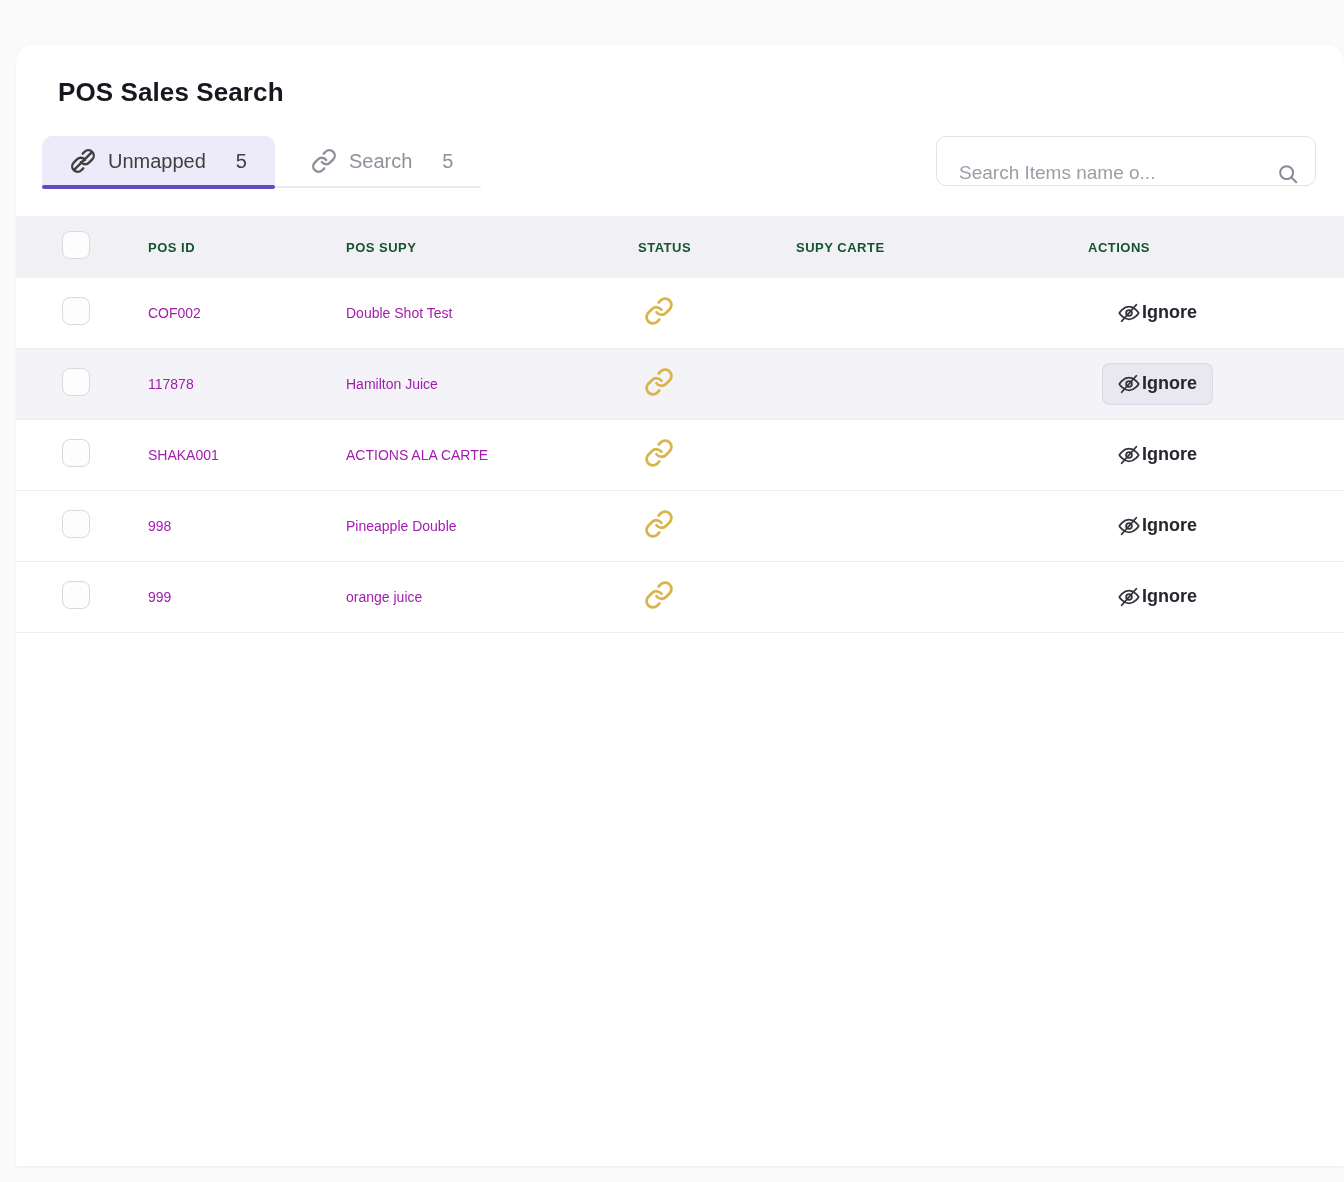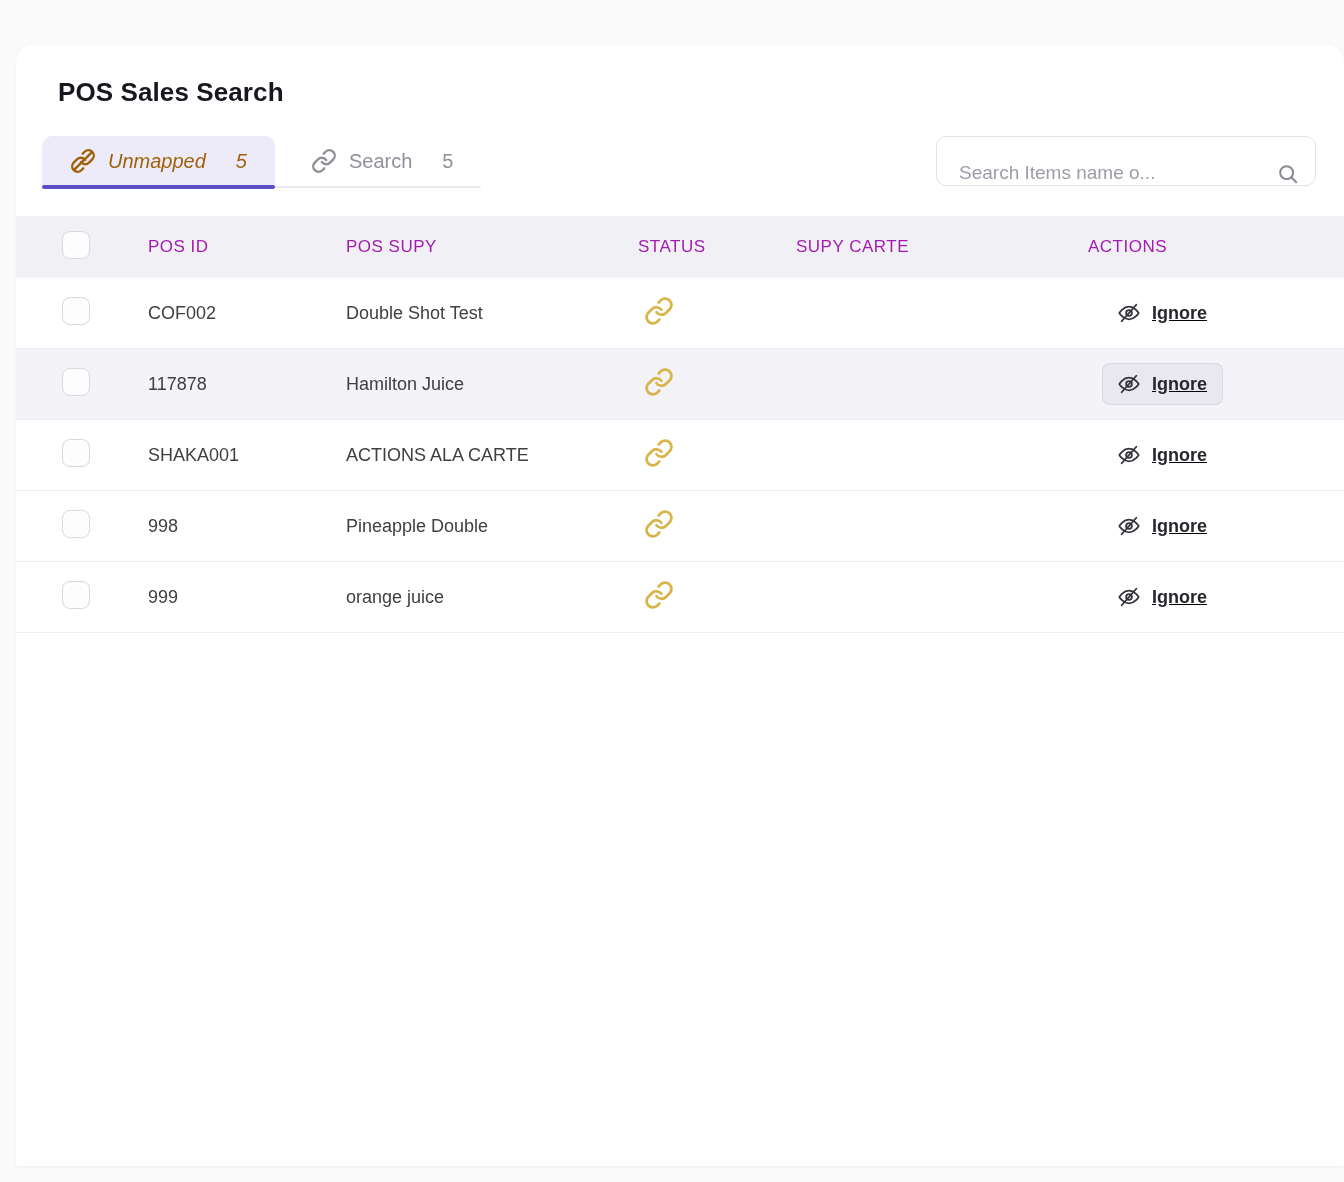--- a/index.html
+++ b/index.html
@@ -42,21 +42,21 @@
   }
   .tab {
     display: flex; align-items: center;
     height: 50px; padding: 0 28px;
     cursor: pointer; position: relative;
     color: #90909b; font-size: 20px;
   }
   .tab-icon { width: 26px; height: 26px; margin-right: 12px; display: inline-flex; }
   .tab-icon svg { width: 100%; height: 100%; }
   .tab-count { margin-left: 30px; font-weight: 500; }
-  .tab.active { background: #edebfa; border-radius: 10px 10px 0 0; color: #a16207; font-style: italic; }
+  .tab.active { background: #edebfa; border-radius: 10px 10px 0 0; color: #404040; }
   .tab.active::after {
     content: "";
     position: absolute; left: 0; right: 0; bottom: -3px;
     height: 4px; background: #5b4cc8; z-index: 2; border-radius: 2px;
   }
   
   .search-box {
     width: 380px; height: 50px;
     border: 1px solid #e2e2e9; border-radius: 10px;
     display: flex; align-items: flex-end;
@@ -72,42 +72,42 @@
   .search-icon svg { width: 100%; height: 100%; }
   
   .table { margin-top: 30px; }
   .thead, .row {
     display: grid;
     grid-template-columns: 132px 198px 292px 158px 292px 1fr;
     align-items: center;
   }
   .thead { height: 62px; background: #f1f0f5; }
   .th {
-    font-size: 17px; font-weight: 400; color: #a21caf;
+    font-size: 13px; font-weight: 700; color: #14532d;
     letter-spacing: .5px;
   }
   .row { height: 71px; border-bottom: 1px solid #ededf2; background: #fff; }
   .row.highlighted { background: #f4f3f7; }
   .cell-check { padding-left: 46px; }
   .checkbox {
     width: 28px; height: 28px;
     border: 1.5px solid #d8d8e0; border-radius: 8px;
     background: #fdfdfe; display: inline-block; cursor: pointer;
   }
-  .cell-id, .cell-item { font-size: 18px; color: #404040; }
+  .cell-id, .cell-item { font-size: 14px; color: #a21caf; }
   .cell-status { padding-left: 6px; }
   .link-status-icon { width: 30px; height: 30px; color: #d8b44a; display: inline-flex; cursor: pointer; }
   .link-status-icon svg { width: 100%; height: 100%; }
   .cell-recipe { font-size: 17px; color: #191920; }
   .cell-actions { padding-left: 14px; }
   .ignore-btn {
-    display: inline-flex; align-items: flex-end; gap: 12px;
+    display: inline-flex; align-items: flex-start; gap: 2px;
     background: transparent; border: none;
     padding: 10px 16px; border-radius: 8px;
-    cursor: pointer; font-family: inherit; text-decoration: underline;
+    cursor: pointer; font-family: inherit;
   }
   .row.highlighted .ignore-btn {
     background: #e9e7ef;
     box-shadow: inset 0 0 0 1px #dbd9e3;
   }
   .eye-off-icon { width: 22px; height: 22px; color: #33333c; display: inline-flex; }
   .eye-off-icon svg { width: 100%; height: 100%; }
   .ignore-label { font-size: 18px; font-weight: 700; color: #26262e; }
 </style>
 </head>

